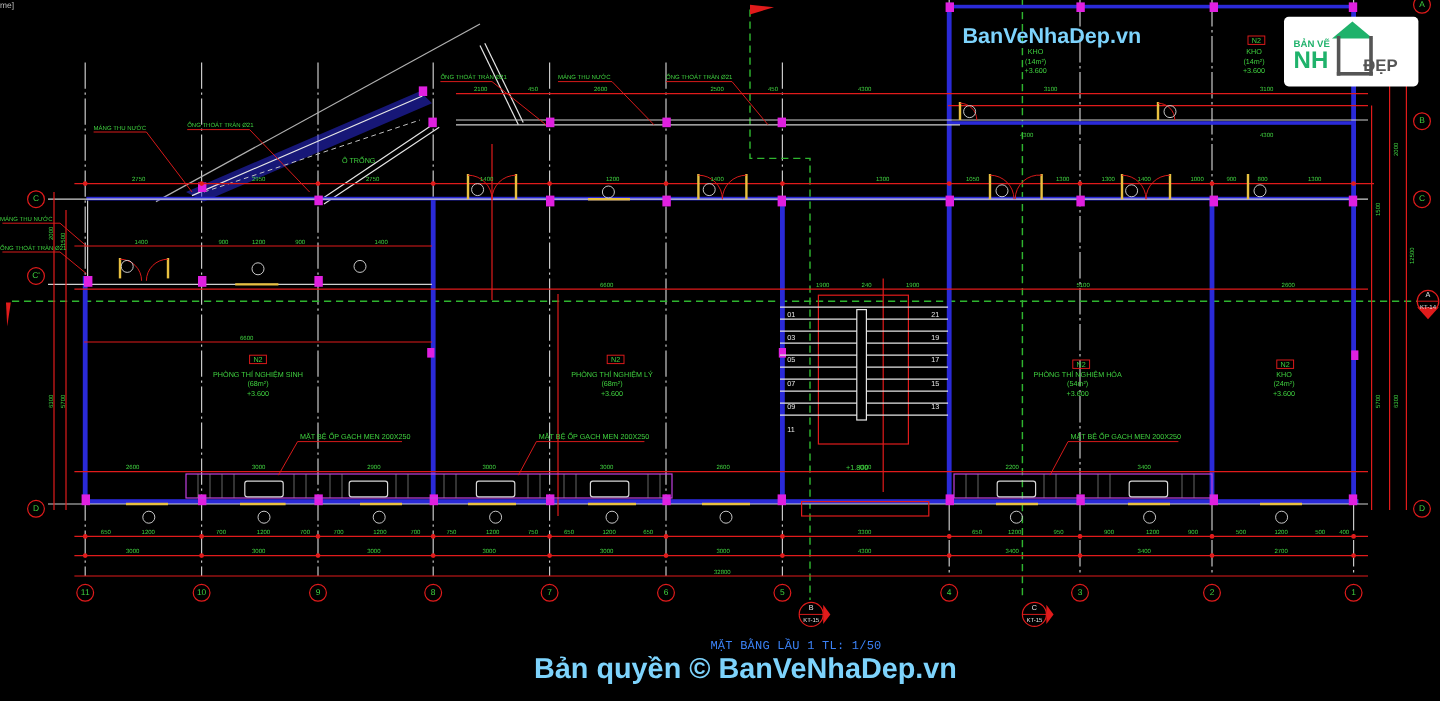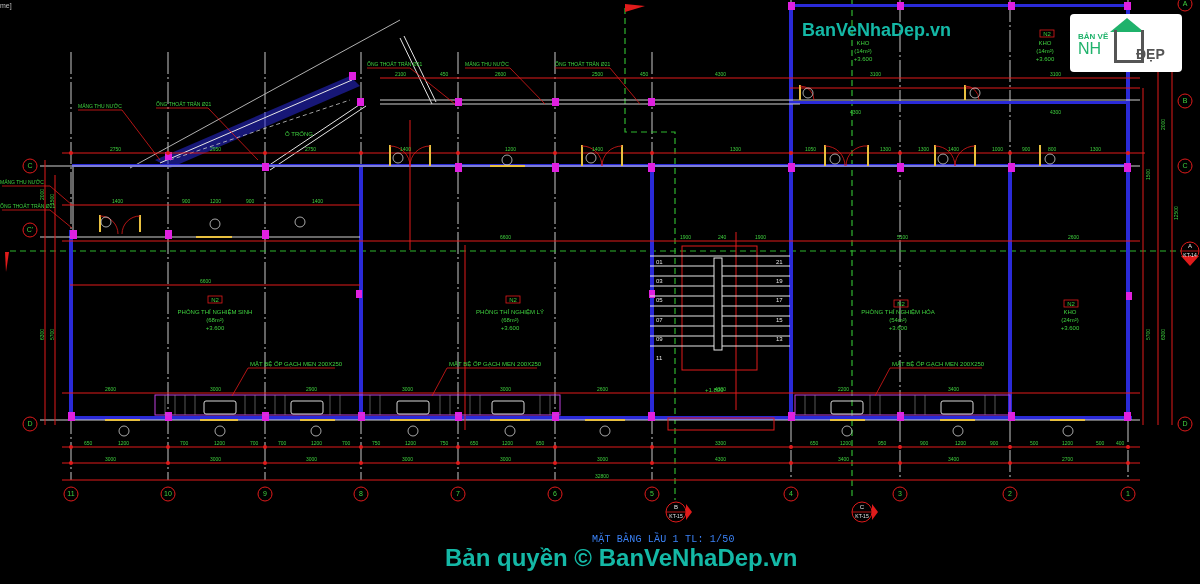--- a/index.html
+++ b/index.html
@@ -3,26 +3,26 @@
 <meta charset="utf-8">
 <style>
   html,body{margin:0;padding:0;background:#000;}
   body{width:1200px;height:584px;overflow:hidden;position:relative;font-family:"Liberation Sans",sans-serif;}
   #canvas{position:absolute;left:0;top:0;}
   .dim{fill:#3fd13f;font-size:5px;font-family:"Liberation Sans",sans-serif;}
   .lbl{fill:#3fd13f;font-size:6px;font-family:"Liberation Sans",sans-serif;}
   .room{fill:#3fd13f;font-size:6px;text-anchor:middle;font-family:"Liberation Sans",sans-serif;}
   .grid-txt{fill:#3fd13f;font-size:7px;text-anchor:middle;dominant-baseline:middle;font-family:"Liberation Sans",sans-serif;}
   .stair-txt{fill:#e6e6e6;font-size:6px;font-family:"Liberation Sans",sans-serif;}
-  .wm{position:absolute;color:#14b8a6;font-weight:bold;font-family:"Liberation Sans",sans-serif;white-space:nowrap;}
+  .wm{position:absolute;color:#7dd3fc;font-weight:bold;font-family:"Liberation Sans",sans-serif;white-space:nowrap;}
   .title-txt{position:absolute;color:#3b82f6;font-size:10px;font-family:Liberation Mono, monospace;white-space:nowrap;letter-spacing:0.2px;}
   .corner{position:absolute;left:0;top:2px;color:#bdbdbd;font-size:7px;font-family:"Liberation Sans",sans-serif;}
   .logo{position:absolute;left:1070px;top:14px;width:112px;height:58px;background:#fff;border-radius:4px;}
   .logo-top{position:absolute;left:8px;top:18px;font-size:8px;font-weight:bold;color:#1fb26b;font-family:"Liberation Sans",sans-serif;}
-  .logo-nh{position:absolute;left:8px;top:26px;font-size:16px;font-weight:normal;color:#1fb26b;font-family:"Liberation Sans",sans-serif;}
+  .logo-nh{position:absolute;left:8px;top:26px;font-size:20px;font-weight:bold;color:#1fb26b;font-family:"Liberation Sans",sans-serif;}
   .logo-dep{position:absolute;left:66px;top:32px;font-size:14px;font-weight:bold;color:#555;font-family:"Liberation Sans",sans-serif;text-align:right;}
   .logo-house{position:absolute;left:44px;top:16px;width:24px;height:30px;border:3px solid #555;border-top:none;}
   .logo-roof{position:absolute;left:40px;top:4px;width:0;height:0;border-left:17px solid transparent;border-right:17px solid transparent;border-bottom:14px solid #1fb26b;}
 </style>
 </head>
 <body>
 
 <div class="corner">me]</div>
 
 <svg id="canvas" width="1200" height="584" viewBox="0 0 1200 584">

